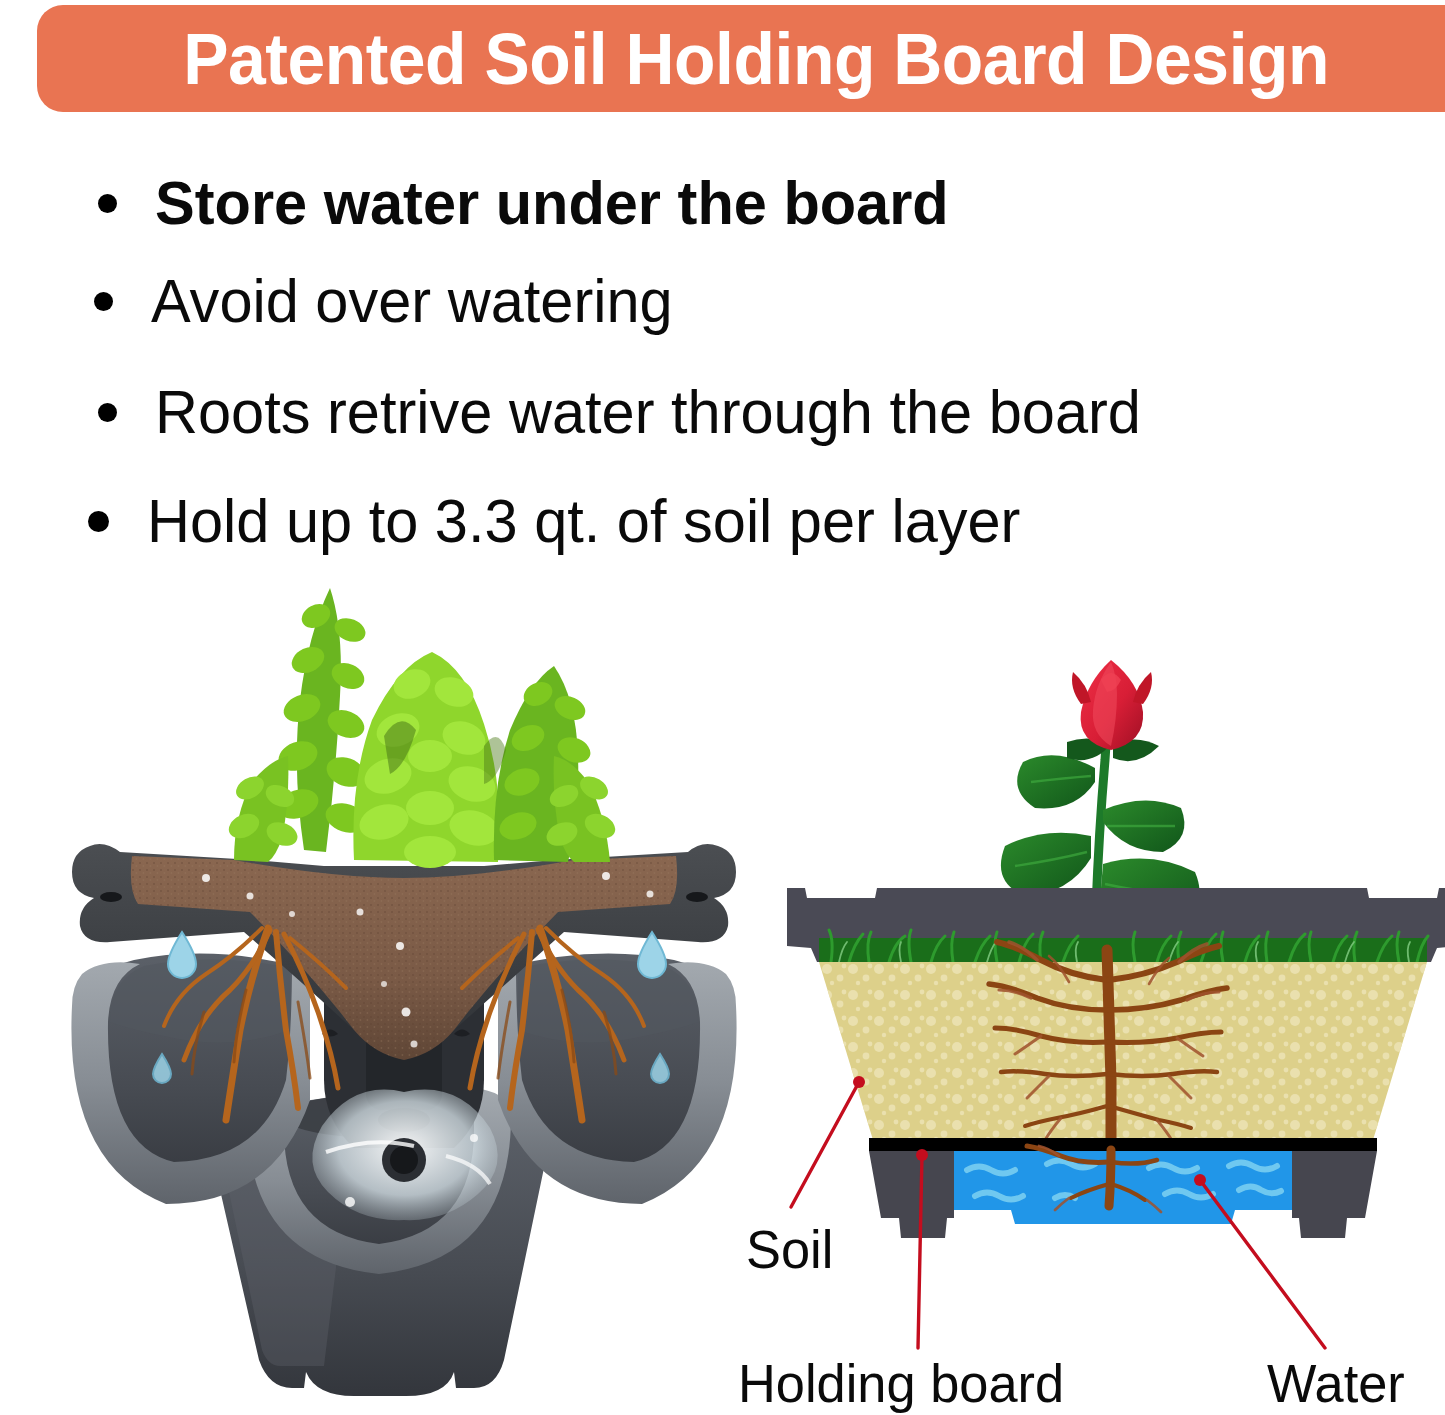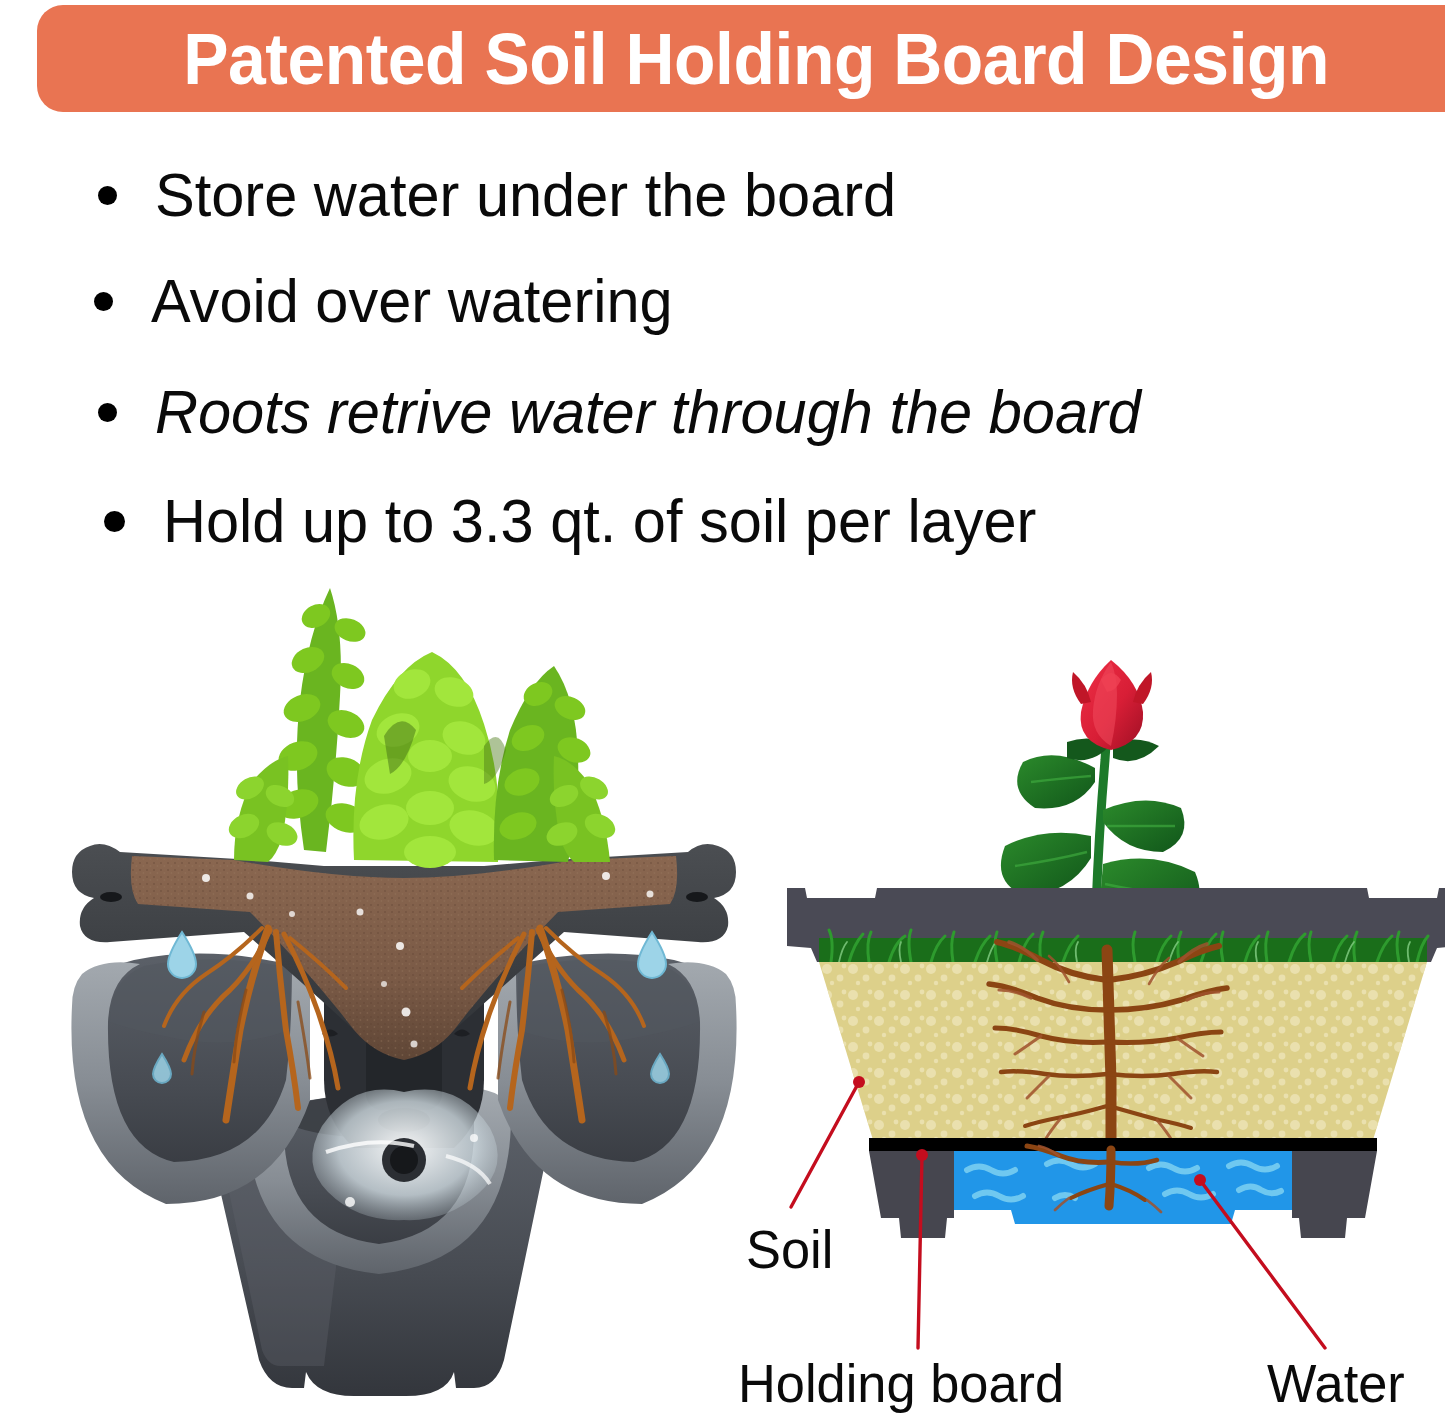--- a/index.html
+++ b/index.html
@@ -27,24 +27,24 @@
   .bullet-dot{
     width:19px;height:19px;border-radius:50%;background:#000;
     flex:0 0 auto;margin-right:38px;
   }
   .bullet-text{
     color:#0a0a0a;
     font-family:"Liberation Sans Narrow","Liberation Sans",sans-serif;
     font-size:62px;line-height:1;white-space:nowrap;
     transform:scaleX(0.96);transform-origin:left center;
   }
-  .b0{left:64px;top:164px;}
+  .b0{left:64px;top:172px;font-weight:bold;}
   .b1{left:60px;top:270px;}
-  .b2{left:64px;top:381px;font-style:italic;}
-  .b3{left:70px;top:490px;text-align:center;}
+  .b2{left:64px;top:381px;}
+  .b3{left:54px;top:490px;text-align:center;}
   .b3 .bullet-dot{width:21px;height:21px;}
 
   
   .left-photo{position:absolute;left:20px;top:560px;width:700px;height:850px;}
   .lp-svg{position:absolute;inset:0;width:100%;height:100%;}
 
   
   .right-diagram{position:absolute;left:735px;top:650px;width:710px;height:620px;}
   .rd-svg{position:absolute;inset:0;width:100%;height:100%;}
 

